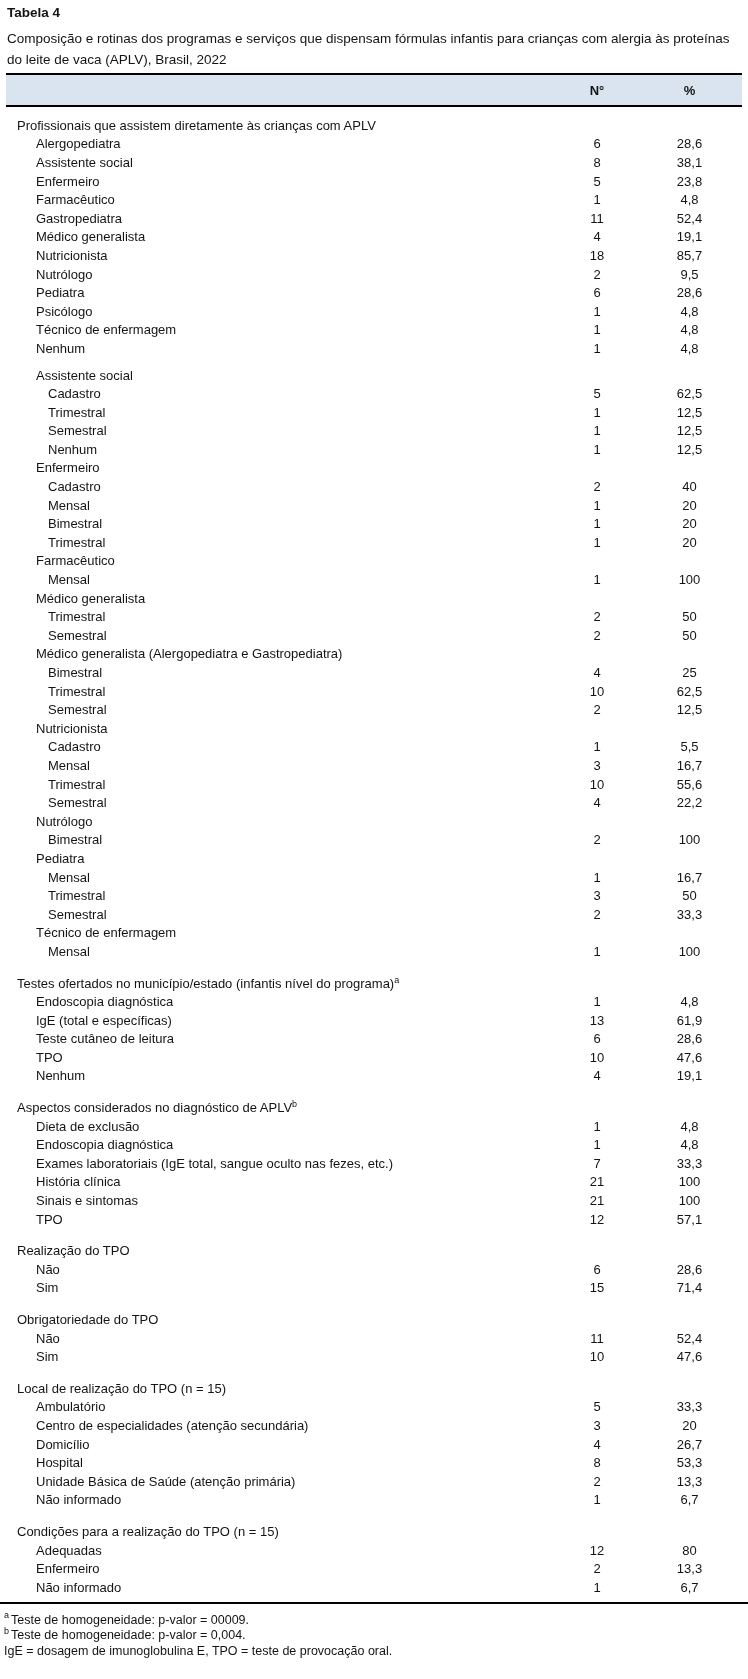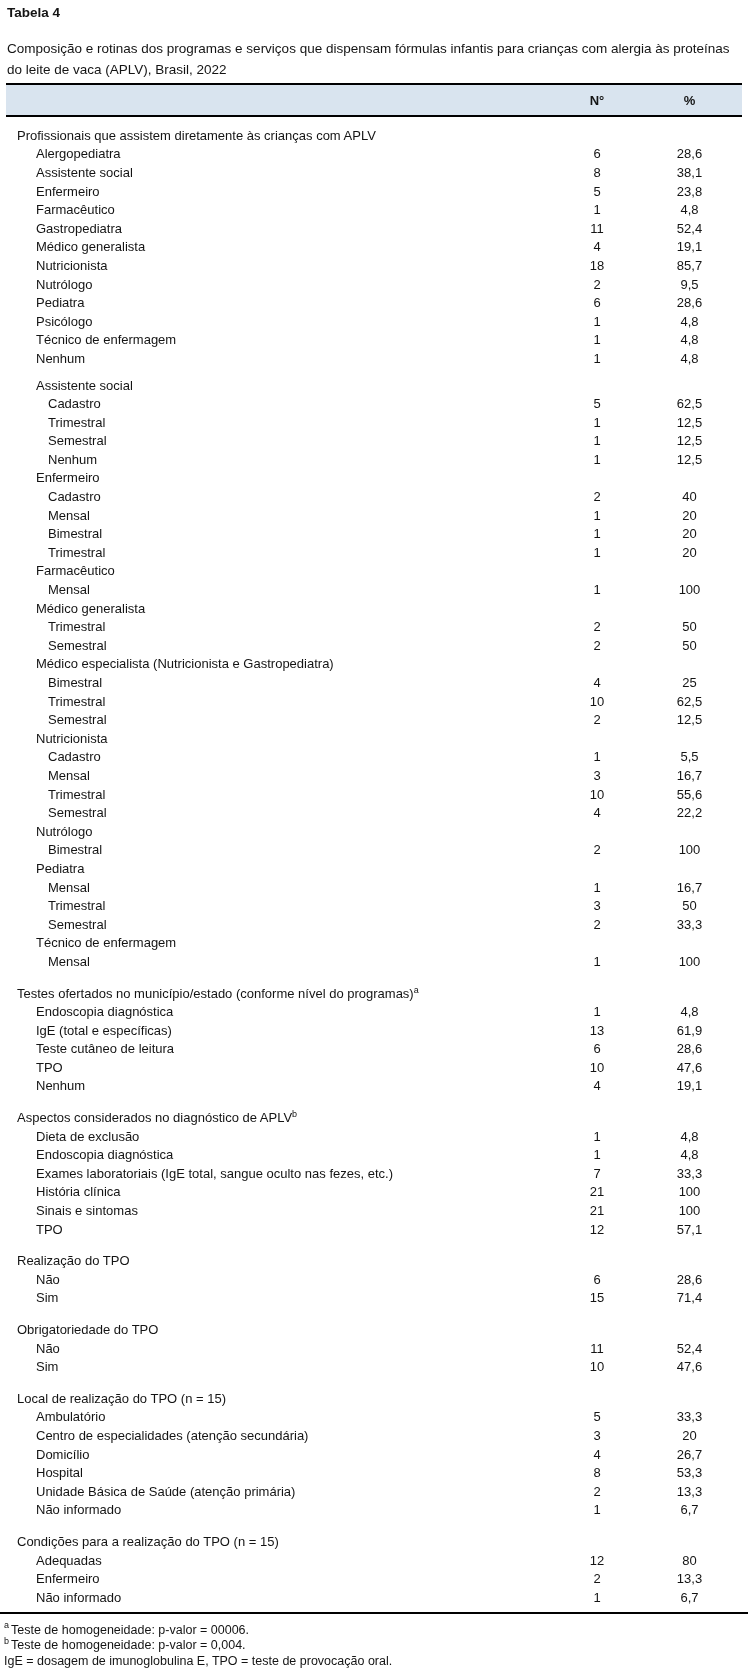--- a/index.html
+++ b/index.html
@@ -22,21 +22,21 @@
   }
   .title {
     font-size: 13.5px;
     font-weight: bold;
     line-height: 18px;
     padding-left: 1px;
   }
   .caption {
     font-size: 13.5px;
     line-height: 21px;
-    margin-top: 16px;
+    margin-top: 6px;
     padding-left: 1px;
     width: 737px;
   }
   .thead {
     margin-top: 3px;
     border-top: 2px solid #000;
     border-bottom: 2px solid #000;
     background: #d9e4ef;
     height: 30px;
     display: grid;
@@ -234,21 +234,21 @@
           <div class="lbl ind2"><span>Trimestral</span></div>
           <div class="num">2</div>
           <div class="num">50</div>
         </div>
         <div class="row">
           <div class="lbl ind2"><span>Semestral</span></div>
           <div class="num">2</div>
           <div class="num">50</div>
         </div>
         <div class="row">
-          <div class="lbl ind1"><span>Médico especialista (Nutricionista e Gastropediatra)</span></div>
+          <div class="lbl ind1"><span>Médico generalista (Alergopediatra e Gastropediatra)</span></div>
           <div class="num"></div>
           <div class="num"></div>
         </div>
         <div class="row">
           <div class="lbl ind2"><span>Bimestral</span></div>
           <div class="num">4</div>
           <div class="num">25</div>
         </div>
         <div class="row">
           <div class="lbl ind2"><span>Trimestral</span></div>
@@ -321,21 +321,21 @@
           <div class="num"></div>
         </div>
         <div class="row">
           <div class="lbl ind2"><span>Mensal</span></div>
           <div class="num">1</div>
           <div class="num">100</div>
         </div>
       </div>
       <div class="section">
         <div class="row">
-          <div class="lbl ind0"><span>Testes ofertados no município/estado (conforme nível do programas)</span><sup class="sup">a</sup></div>
+          <div class="lbl ind0"><span>Testes ofertados no município/estado (infantis nível do programa)</span><sup class="sup">a</sup></div>
           <div class="num"></div>
           <div class="num"></div>
         </div>
         <div class="row">
           <div class="lbl ind1"><span>Endoscopia diagnóstica</span></div>
           <div class="num">1</div>
           <div class="num">4,8</div>
         </div>
         <div class="row">
           <div class="lbl ind1"><span>IgE (total e específicas)</span></div>
@@ -485,17 +485,17 @@
         <div class="row">
           <div class="lbl ind1"><span>Não informado</span></div>
           <div class="num">1</div>
           <div class="num">6,7</div>
         </div>
       </div>
     </div>
 
   <div class="footrule"></div>
   <div class="footnotes" id="footnotes">
-      <div class="fn-line"><sup class="sup">a</sup><span>Teste de homogeneidade: p-valor = 00006.</span></div>
+      <div class="fn-line"><sup class="sup">a</sup><span>Teste de homogeneidade: p-valor = 00009.</span></div>
       <div class="fn-line"><sup class="sup">b</sup><span>Teste de homogeneidade: p-valor = 0,004.</span></div>
       <div class="fn-line"><span>IgE = dosagem de imunoglobulina E, TPO = teste de provocação oral.</span></div>
     </div>
 </div>
 
 </body></html>

